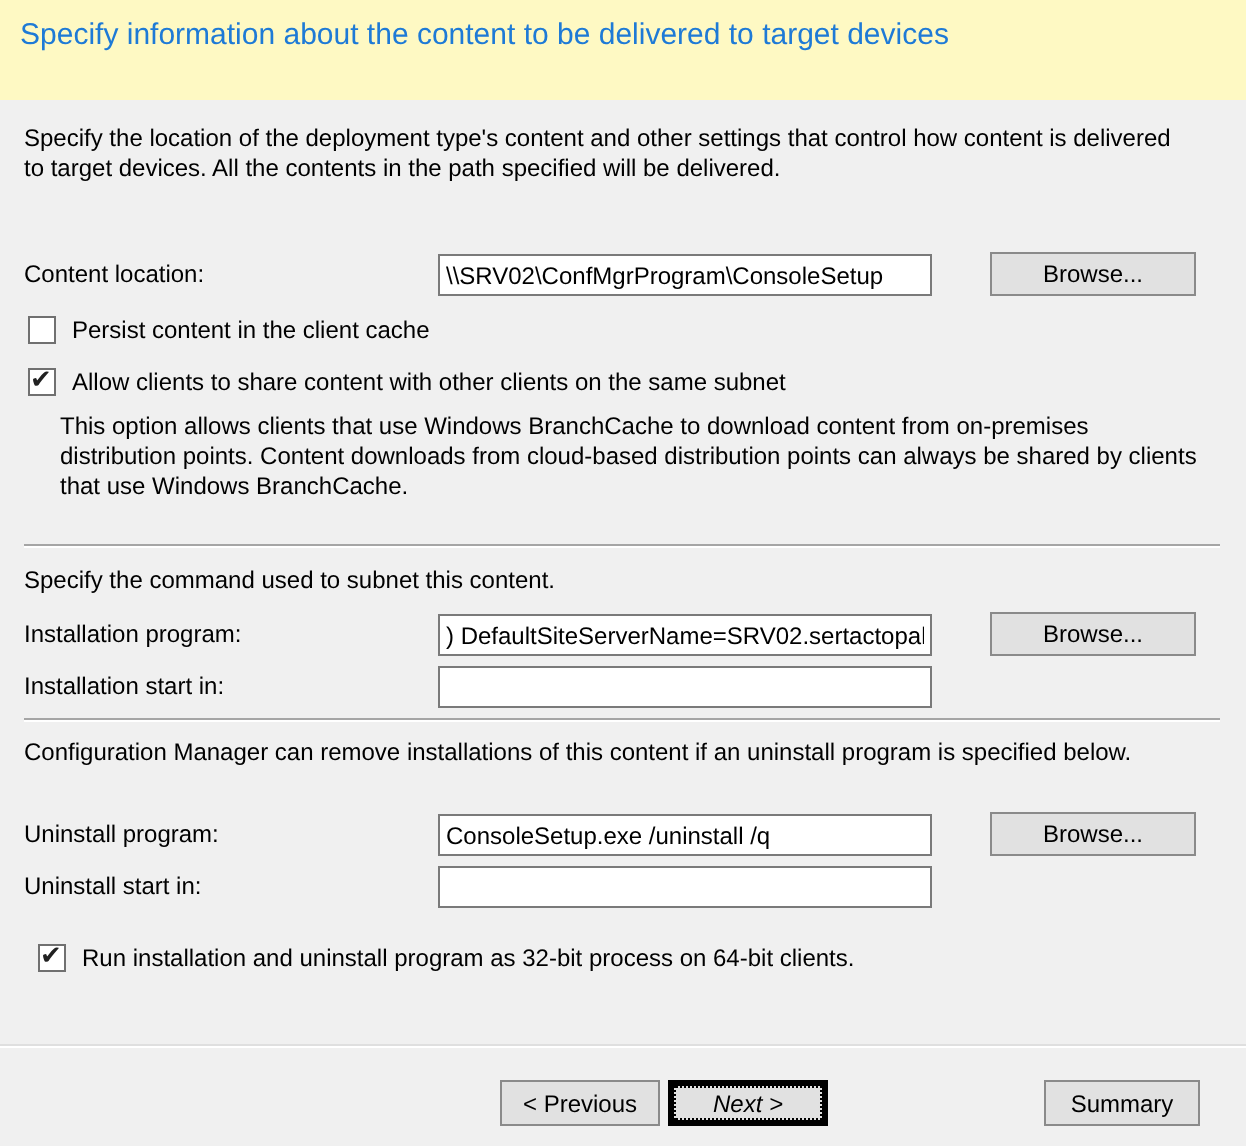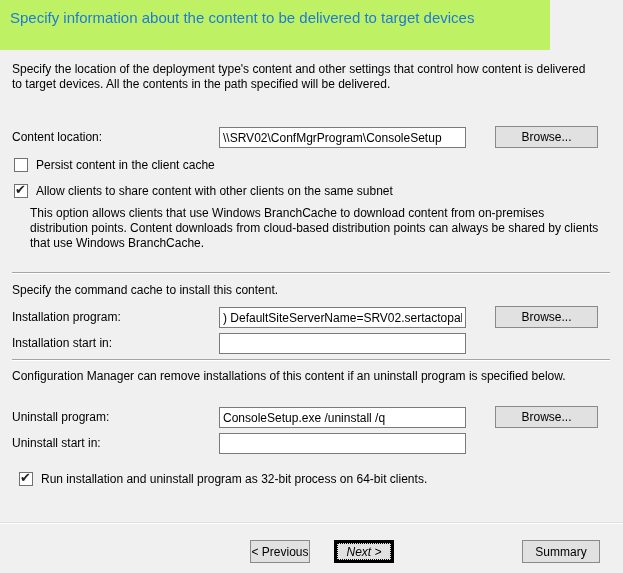--- a/index.html
+++ b/index.html
@@ -13,22 +13,22 @@
   .dialog {
     position: relative;
     width: 623px;
     height: 573px;
     background: #f0f0f0;
     overflow: hidden;
   }
   .header {
     position: absolute;
     top: 0; left: 0;
-    width: 550px; height: 50px;
-    background: #bef264;
+    width: 623px; height: 50px;
+    background: #fef9c3;
   }
   .page-title {
     position: absolute;
     top: 9px; left: 10px;
     font-size: 15px;
     color: #1e7ad6;
     white-space: nowrap;
   }
   .intro {
     position: absolute;
@@ -107,21 +107,21 @@
     border-top: 1px solid #a5a5a5;
     border-bottom: 1px solid #ffffff;
   }
   .footer-divider {
     position: absolute;
     top: 522px; left: 0;
     width: 623px; height: 2px;
     border-top: 1px solid #dfdfdf;
     border-bottom: 1px solid #ffffff;
   }
-  .footer-btn { top: 540px; width: 60px; height: 23px; }
+  .footer-btn { top: 540px; width: 80px; height: 23px; }
   .btn-previous { left: 250px; }
   .btn-next {
     left: 334px;
     border: 3px solid #000000;
     outline: 1px dotted #000000;
     outline-offset: -4px;
     font-style: italic;
   }
   .btn-summary {
     left: 433px; width: 78px;
@@ -156,21 +156,21 @@
 
   <div class="checkbox-row" style="top:184px;">
     <span class="checkbox checked" style="left:14px;"></span>
     <span class="checkbox-label" style="left:36px;">Allow clients to share content with other clients on the same subnet</span>
   </div>
 
   <div class="note" style="top:206px;">This option allows clients that use Windows BranchCache to download content from on-premises distribution points. Content downloads from cloud-based distribution points can always be shared by clients that use Windows BranchCache.</div>
 
   <div class="divider" style="top:272px;"></div>
 
-  <div class="section-text" style="top:283px;">Specify the command cache to install this content.</div>
+  <div class="section-text" style="top:283px;">Specify the command used to subnet this content.</div>
 
   <div class="row" style="top:306px;">
     <span class="row-label">Installation program:</span>
     <input type="text" class="textbox" value=") DefaultSiteServerName=SRV02.sertactopal.local" style="">
     <button class="btn browse-btn">Browse...</button>
   </div>
 
   <div class="row" style="top:332px;">
     <span class="row-label">Installation start in:</span>
     <input type="text" class="textbox" value="" style="">

